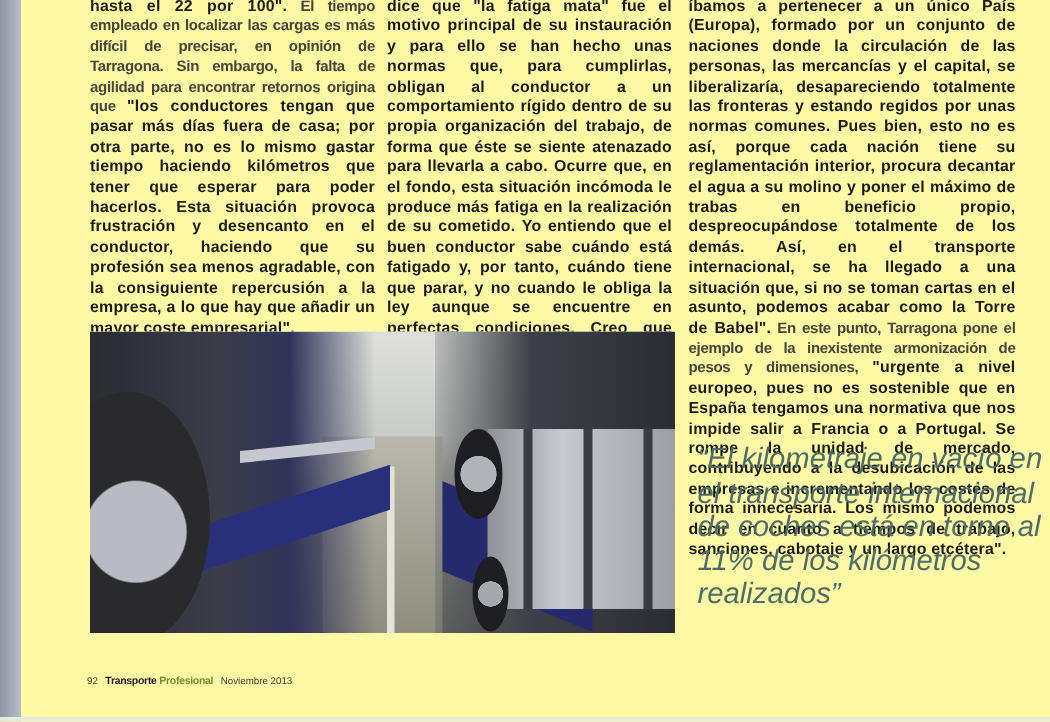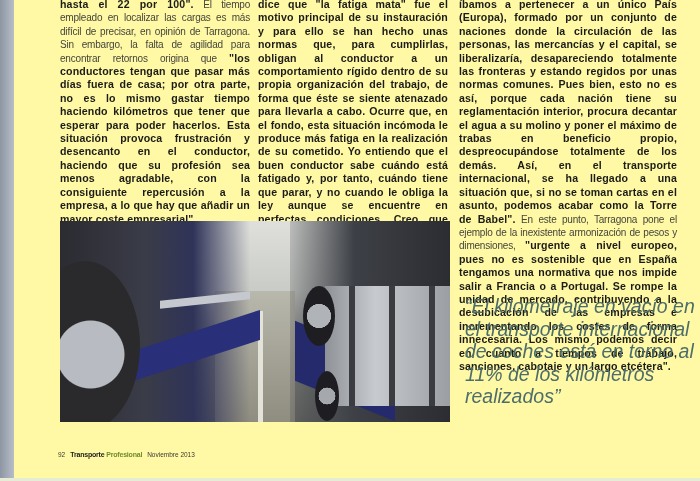--- a/index.html
+++ b/index.html
@@ -18,21 +18,21 @@
   }
   .col {
     position: absolute; top: -2px; font-size: 10.6px; line-height: 13.4px;
     color: #2a2a22; text-align: justify; font-family: "Liberation Sans", sans-serif;
   }
   .col1 { left: 60px; width: 190px; }
   .col2 { left: 258px; width: 190px; }
   .col3 { left: 459px; width: 218px; }
   .col p { margin: 0; }
   .b { font-weight: bold; color: #1c1c16; letter-spacing: 0.15px; }
-  .n { font-weight: normal; color: #45453a; font-size: 10px; letter-spacing: -0.2px; }
+  .n { font-weight: bold; color: #45453a; font-size: 10px; letter-spacing: -0.2px; }
   .heading {
     color: #c3201b; font-weight: bold; font-size: 10px; margin: 12px 0 1px 0 !important;
     letter-spacing: -0.1px; text-transform: uppercase;
   }
   .photo {
     position: absolute; left: 60px; top: 221px; width: 390px; height: 201px;
     overflow: hidden;
     background:
       linear-gradient(to bottom, #dfe0dc 0%, #c9cbc6 35%, #8c8d88 60%, #6a6b66 100%);
   }

